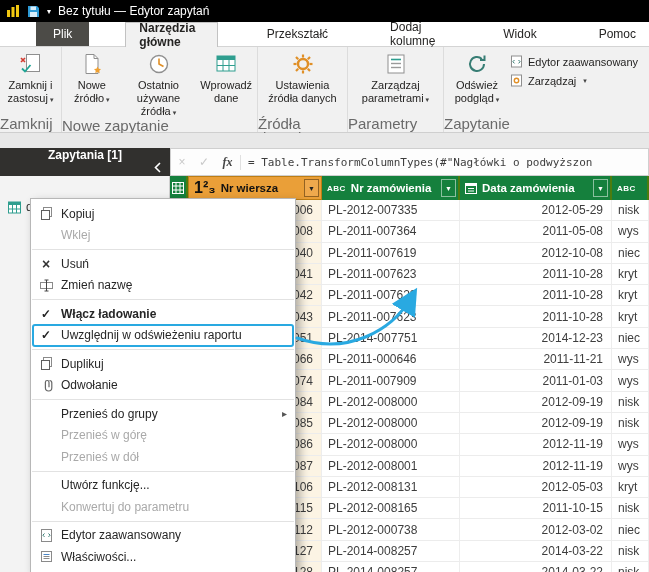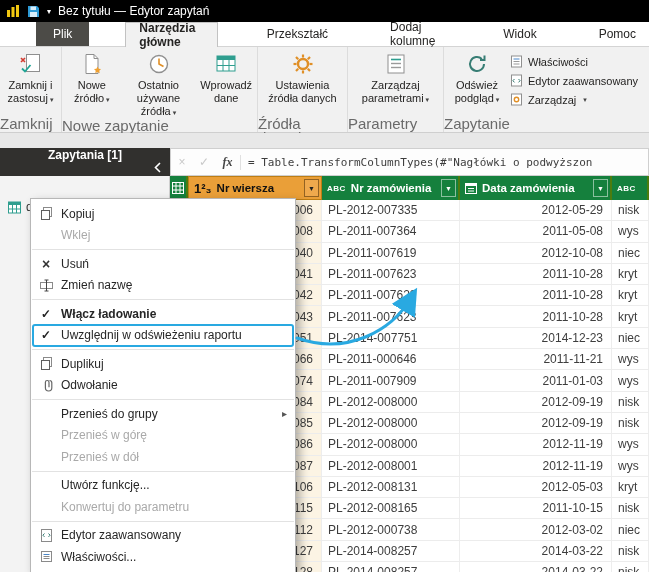--- a/index.html
+++ b/index.html
@@ -55,21 +55,21 @@
   .table-area { position:absolute; top:176px; left:170px; right:0; bottom:0; background:#fff; }
   .thead { display:flex; height:24px; }
   .th { display:flex; align-items:center; background:#15803d; color:#fff; font-size:11.5px; font-weight:bold;
     padding:0 2px 0 5px; border-right:2px solid #4d7c0f; overflow:hidden; white-space:nowrap; }
   .th0 { width:18px; justify-content:center; padding:0; }
   .th1 { width:134px; background:#ea9f38; color:#111; border:1px solid #bd7d14; }
   .th2 { width:138px; }
   .th3 { width:152px; }
   .th4 { flex:1; }
   .ticon { font-size:8px; font-weight:bold; margin-right:5px; letter-spacing:.5px; }
-  .ticon.num { font-size:13px; letter-spacing:0; }
+  .ticon.num { font-size:16px; letter-spacing:0; }
   .hdr-dd { margin-left:auto; width:15px; height:18px; border:1px solid rgba(255,255,255,.5);
     display:flex; align-items:center; justify-content:center; font-size:7px; flex:0 0 15px; }
   .th1 .hdr-dd { border-color:rgba(70,40,0,.55); background:#efa94d; color:#222; }
   .tbody { position:absolute; top:24px; left:0; right:0; bottom:0; overflow:hidden; }
   .tr { display:flex; height:21.3px; border-bottom:1px solid #ececec; color:#3d3d3d; }
   .td { display:flex; align-items:center; border-right:1px solid #ededed; overflow:hidden; white-space:nowrap; }
   .td0 { width:18px; background:#f7f7f7; justify-content:center; font-size:9px; color:#b5b5b5; }
   .td1 { width:134px; justify-content:flex-end; padding-right:8px; background:#fcf4e4; }
   .td2 { width:138px; padding-left:6px; }
   .td3 { width:152px; justify-content:flex-end; padding-right:8px; }
@@ -222,31 +222,20 @@
       <div class="big-btn" style="width:58px">
         <span class="bicon">
           <svg width="24" height="24" viewBox="0 0 24 24">
               <path d="M19 12 a7 7 0 1 1 -2.2 -5.1" fill="none" stroke="#377d74" stroke-width="2"></path>
               <path d="M19.5 3.5 v4.5 h-4.5" fill="none" stroke="#377d74" stroke-width="2"></path>
             </svg>
         </span>
         <span class="blabel"><span>Odśwież podgląd</span><span class="dd">▾</span></span>
       </div>
       <div class="small-col">
-        <div class="small-btn">
-          <span class="sicon">
-            <svg width="13" height="13" viewBox="0 0 13 13">
-                <rect x="1.5" y="1" width="10" height="11" fill="#fff" stroke="#8f8f8f"></rect>
-                <line x1="3.5" y1="4" x2="9.5" y2="4" stroke="#4a86c8"></line>
-                <line x1="3.5" y1="6.5" x2="9.5" y2="6.5" stroke="#9a9a9a"></line>
-                <line x1="3.5" y1="9" x2="9.5" y2="9" stroke="#9a9a9a"></line>
-              </svg>
-          </span>
-          <span>Właściwości</span>
-        </div>
         <div class="small-btn">
           <span class="sicon">
             <svg width="13" height="13" viewBox="0 0 13 13">
                 <rect x="1.5" y="1" width="10" height="11" fill="#fff" stroke="#8f8f8f"></rect>
                 <path d="M4.5 5 l-1.6 1.7 1.6 1.7 M8.5 5 l1.6 1.7 -1.6 1.7" fill="none" stroke="#377d74"></path>
               </svg>
           </span>
           <span>Edytor zaawansowany</span>
         </div>
         <div class="small-btn">

